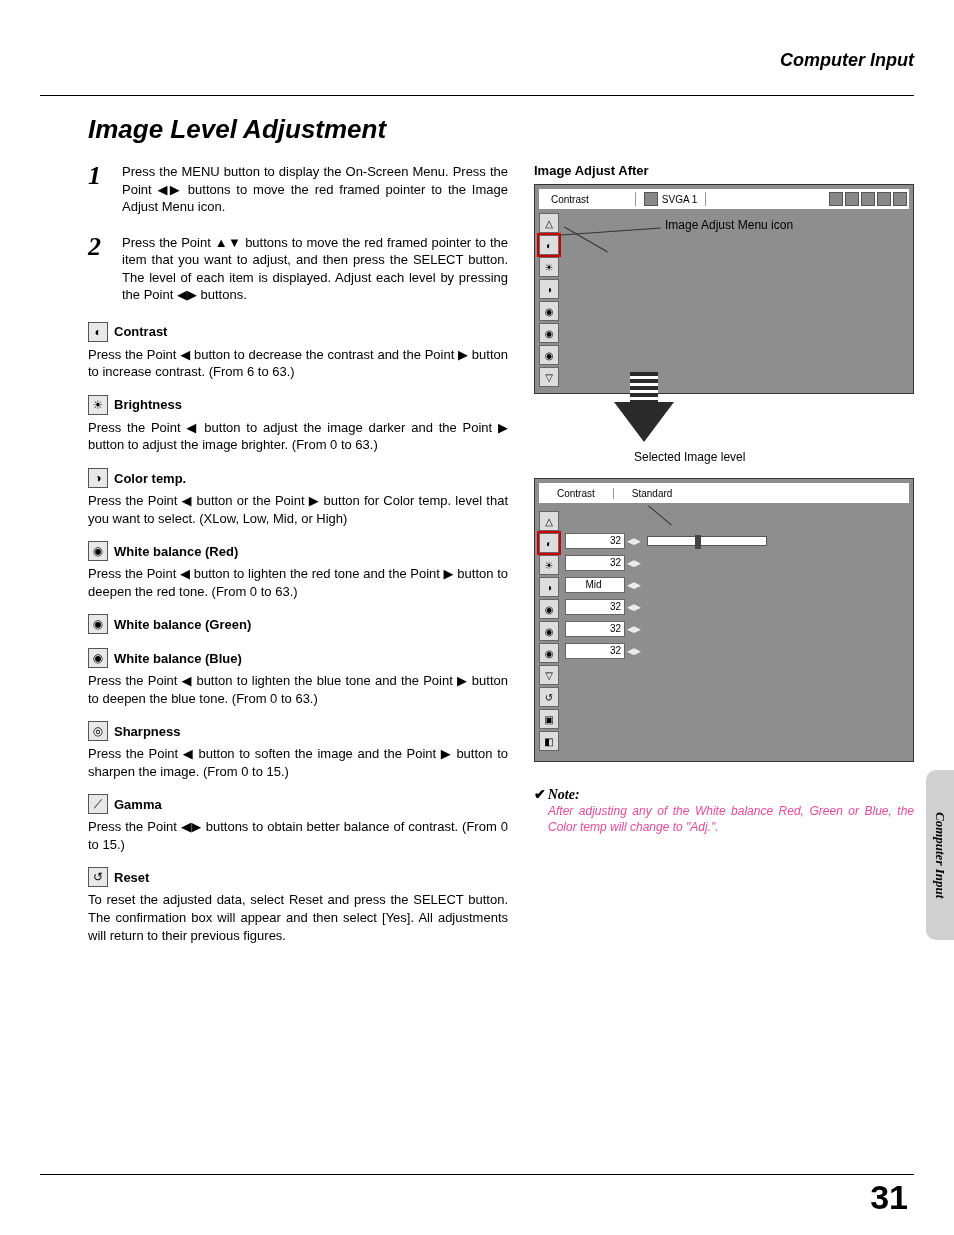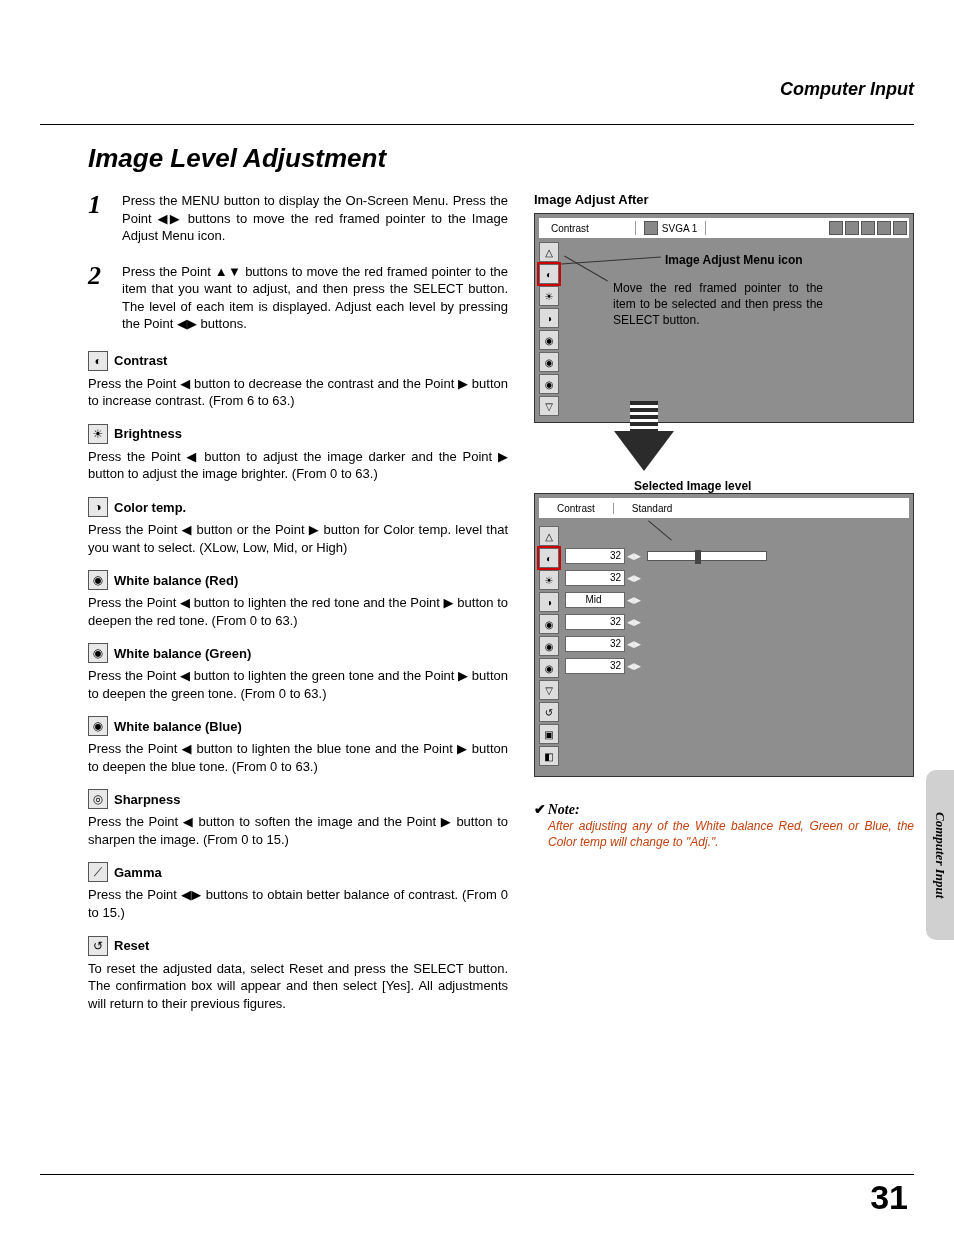--- a/index.html
+++ b/index.html
@@ -5,21 +5,21 @@
   * { box-sizing: border-box; margin: 0; padding: 0; }
   body {
     width: 954px;
     height: 1235px;
     background: #fff;
     font-family: Arial, Helvetica, sans-serif;
     color: #000;
     position: relative;
   }
   .page {
-    padding: 79px 40px 0 40px;
+    padding: 50px 40px 0 40px;
     position: relative;
     height: 100%;
   }
   .top-rule { border-top: 1px solid #000; margin-top: 24px; }
   .header-right {
     text-align: right;
     font-style: italic;
     font-weight: bold;
     font-size: 18px;
     margin-bottom: 4px;
@@ -129,42 +129,42 @@
     content:"";
     position:absolute;
     top:-70px; left:-14px;
     width:28px; height:30px;
     background:#2b2b2b;
   }
   .big-arrow .stripes {
     position:absolute; top:-70px; left:-14px; width:28px; height:30px;
     background: repeating-linear-gradient(#2b2b2b 0 4px, #fff 4px 7px);
   }
-  .sel-label { font-size: 12px; margin: 6px 0 0 100px; font-weight: bold; }
+  .sel-label { font-size: 12px; margin: 6px 0 14px 100px; }
   .menu2-head {
     display:flex; background:#fff; height:20px; align-items:center; margin-bottom:4px;
   }
   .menu2-head div { font-size:10px; padding:0 18px; }
   .menu2-body { display:flex; gap:4px; }
   .vals { display:flex; flex-direction:column; gap:2px; margin-top:2px;}
   .val-row { display:flex; align-items:center; gap:2px; height:20px;}
   .val-box {
     width: 60px; height: 16px; background:#fff; border:1px solid #666;
     font-size:10px; text-align:right; padding-right:3px; line-height:14px;
   }
   .arr-pair { font-size:9px; color:#eee; }
   .slider {
     width: 120px; height: 10px; border:1px solid #555; background:#fff;
     position:relative; margin-left:4px;
   }
   .slider::after { content:""; position:absolute; left:40%; top:-2px; width:6px; height:14px; background:#444;}
   .note-block { margin-top: 24px; font-size: 12px;}
   .note-head { font-style: italic; font-weight: bold; font-family: "Times New Roman", serif; font-size: 14px;}
   .note-head .chk { font-style: normal; margin-right:2px;}
-  .note-body { font-style: italic; color:#c2410c; line-height:1.35; text-align: justify; padding-left: 14px;}
+  .note-body { font-style: italic; color:#ec4899; line-height:1.35; text-align: justify; padding-left: 14px;}
   .side-tab {
     position: absolute;
     right: 0; top: 770px;
     width: 28px; height: 170px;
     background: #d0d0d0;
     border-top-left-radius: 10px;
     border-bottom-left-radius: 10px;
     display:flex; align-items:center; justify-content:center;
   }
   .side-tab span {
@@ -239,21 +239,20 @@
           <div class="item-title">White balance (Red)</div>
         </div>
         <div class="item-body">Press the Point ◀ button to lighten the red tone and the Point ▶ button to deepen the red tone.  (From 0 to 63.)</div>
       </div>
 
       <div class="item">
         <div class="item-head">
           <div class="icon-box">◉</div>
           <div class="item-title">White balance (Green)</div>
         </div>
-        <div class="item-body">Press the Point ◀ button to lighten the green tone and the Point ▶ button to deepen the green tone.  (From 0 to 63.)</div>
       </div>
 
       <div class="item">
         <div class="item-head">
           <div class="icon-box">◉</div>
           <div class="item-title">White balance (Blue)</div>
         </div>
         <div class="item-body">Press the Point ◀ button to lighten the blue tone and the Point ▶ button to deepen the blue tone.  (From 0 to 63.)</div>
       </div>
 
@@ -304,22 +303,21 @@
         <div class="sidebar">
           <div class="sb-ic">△</div>
           <div class="sb-ic" style="outline:2px solid #c00;">◐</div>
           <div class="sb-ic">☀</div>
           <div class="sb-ic">◑</div>
           <div class="sb-ic">◉</div>
           <div class="sb-ic">◉</div>
           <div class="sb-ic">◉</div>
           <div class="sb-ic">▽</div>
         </div>
-        <div class="callout" style="left:130px; top:38px;font-weight:bold;">Image Adjust Menu icon</div>
-        <div class="callout" style="left:78px; top:66px; width:210px; text-align:justify;">Move the red framed pointer to the item to be selected and then press the SELECT button.</div>
+        <div class="callout" style="left:130px; top:32px;">Image Adjust Menu icon</div>
         <div class="callout-line" style="left:26px; top:46px; width:100px; transform:rotate(-4deg);"></div>
         <div class="callout-line" style="left:26px; top:54px; width:50px; transform:rotate(30deg);"></div>
       </div>
 
       <div class="big-arrow">
           <div class="stripes"></div>
         </div>
 
       <div class="sel-label">Selected Image level</div>
 

